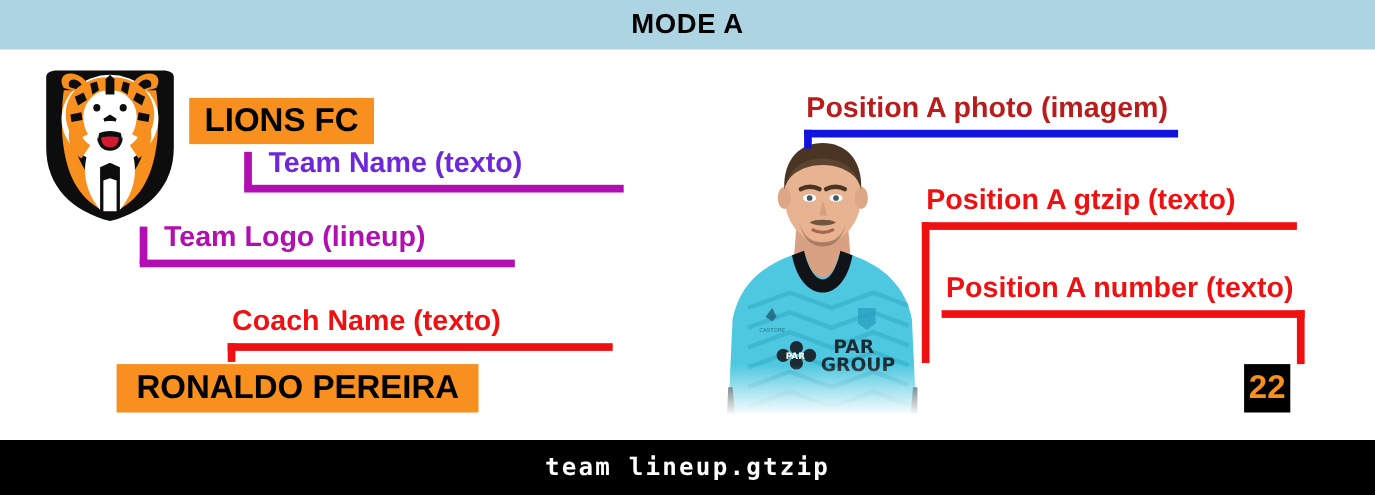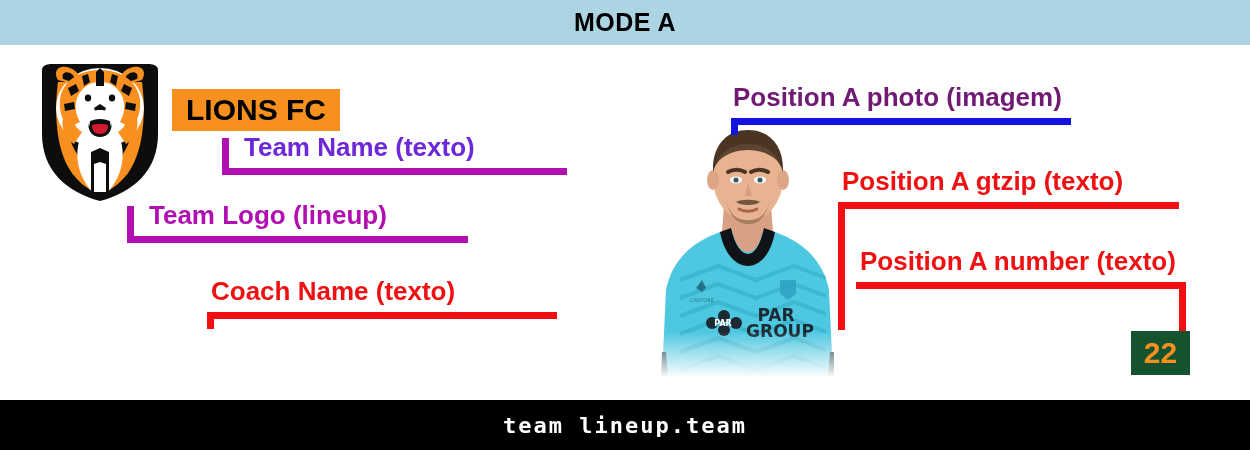--- a/index.html
+++ b/index.html
@@ -50,22 +50,22 @@
   #team-name-bar { left: 172px; top: 89px; height: 42px; padding: 0 14px; }
   #team-name-bar .txt { font-size: 30px; }
 
   #coach-bar { left: 106px; top: 331px; height: 44px; padding: 0 18px; }
   #coach-bar .txt { font-size: 30px; }
 
   #player-bar { left: 820px; top: 331px; height: 44px; padding: 0 18px 0 14px; }
   #player-bar .txt { font-size: 30px; }
 
   #player-number-badge {
-    position: absolute; left: 1131px; top: 331px; width: 59px; height: 44px;
-    background: #14532d; display: flex; align-items: center; justify-content: center;
+    position: absolute; left: 1131px; top: 331px; width: 42px; height: 44px;
+    background: #000000; display: flex; align-items: center; justify-content: center;
   }
   #player-number-badge .txt {
     color: #f7901e; font-size: 30px; font-weight: 700;
   }
 
   
   .player-photo {
     position: absolute; left: 640px; top: 120px; width: 215px; height: 258px;
   }
   .player-photo svg { display: block; width: 100%; height: 100%; }
@@ -92,21 +92,21 @@
   #anno-team-logo .vstub { left: 0; top: 4px; width: 7px; height: 34px; background: #b10fb1; }
 
   
   #anno-coach { left: 207px; top: 278px; }
   #anno-coach .label { left: 4px; top: 0; font-size: 26px; color: #ef1111; }
   #anno-coach .hline { left: 0; top: 34px; width: 350px; height: 7px; background: #ef1111; }
   #anno-coach .vstub { left: 0; top: 34px; width: 7px; height: 17px; background: #ef1111; }
 
   
   #anno-photo { left: 731px; top: 84px; }
-  #anno-photo .label { left: 2px; top: 0; font-size: 26px; color: #701a75; }
+  #anno-photo .label { left: 2px; top: 0; font-size: 26px; color: #b91c1c; }
   #anno-photo .hline { left: 0; top: 34px; width: 340px; height: 7px; background: #1313e0; }
   #anno-photo .vstub { left: 0; top: 34px; width: 7px; height: 17px; background: #1313e0; }
 
   
   #anno-pname { left: 838px; top: 168px; }
   #anno-pname .label { left: 4px; top: 0; font-size: 26px; color: #ef1111; }
   #anno-pname .hline { left: 0; top: 34px; width: 341px; height: 7px; background: #ef1111; }
   #anno-pname .vstub { left: 0; top: 34px; width: 7px; height: 128px; background: #ef1111; }
 
   
@@ -186,20 +186,23 @@
     <div class="hline"></div>
     <div class="label">Team Logo (lineup)</div>
   </div>
 
   <div class="anno" id="anno-coach">
     <div class="hline"></div>
     <div class="vstub"></div>
     <div class="label">Coach Name (texto)</div>
   </div>
 
+  <div class="bar-orange" id="coach-bar">
+    <span class="txt">RONALDO PEREIRA</span>
+  </div>
 
   <div class="player-photo">
     <svg viewBox="0 0 215 258" xmlns="http://www.w3.org/2000/svg">
       <defs>
         <linearGradient id="fadeOut" x1="0" y1="0" x2="0" y2="1">
           <stop offset="0%" stop-color="#ffffff" stop-opacity="0"></stop>
           <stop offset="82%" stop-color="#ffffff" stop-opacity="0"></stop>
           <stop offset="100%" stop-color="#ffffff" stop-opacity="1"></stop>
         </linearGradient>
       </defs>
@@ -284,16 +287,16 @@
     <div class="vstub"></div>
     <div class="label">Position A number (texto)</div>
   </div>
 
 
   <div id="player-number-badge">
     <span class="txt">22</span>
   </div>
 
   <div class="footer">
-    <div class="footer-text">team lineup.team</div>
+    <div class="footer-text">team lineup.gtzip</div>
   </div>
 
 </div>
 
 </body></html>

